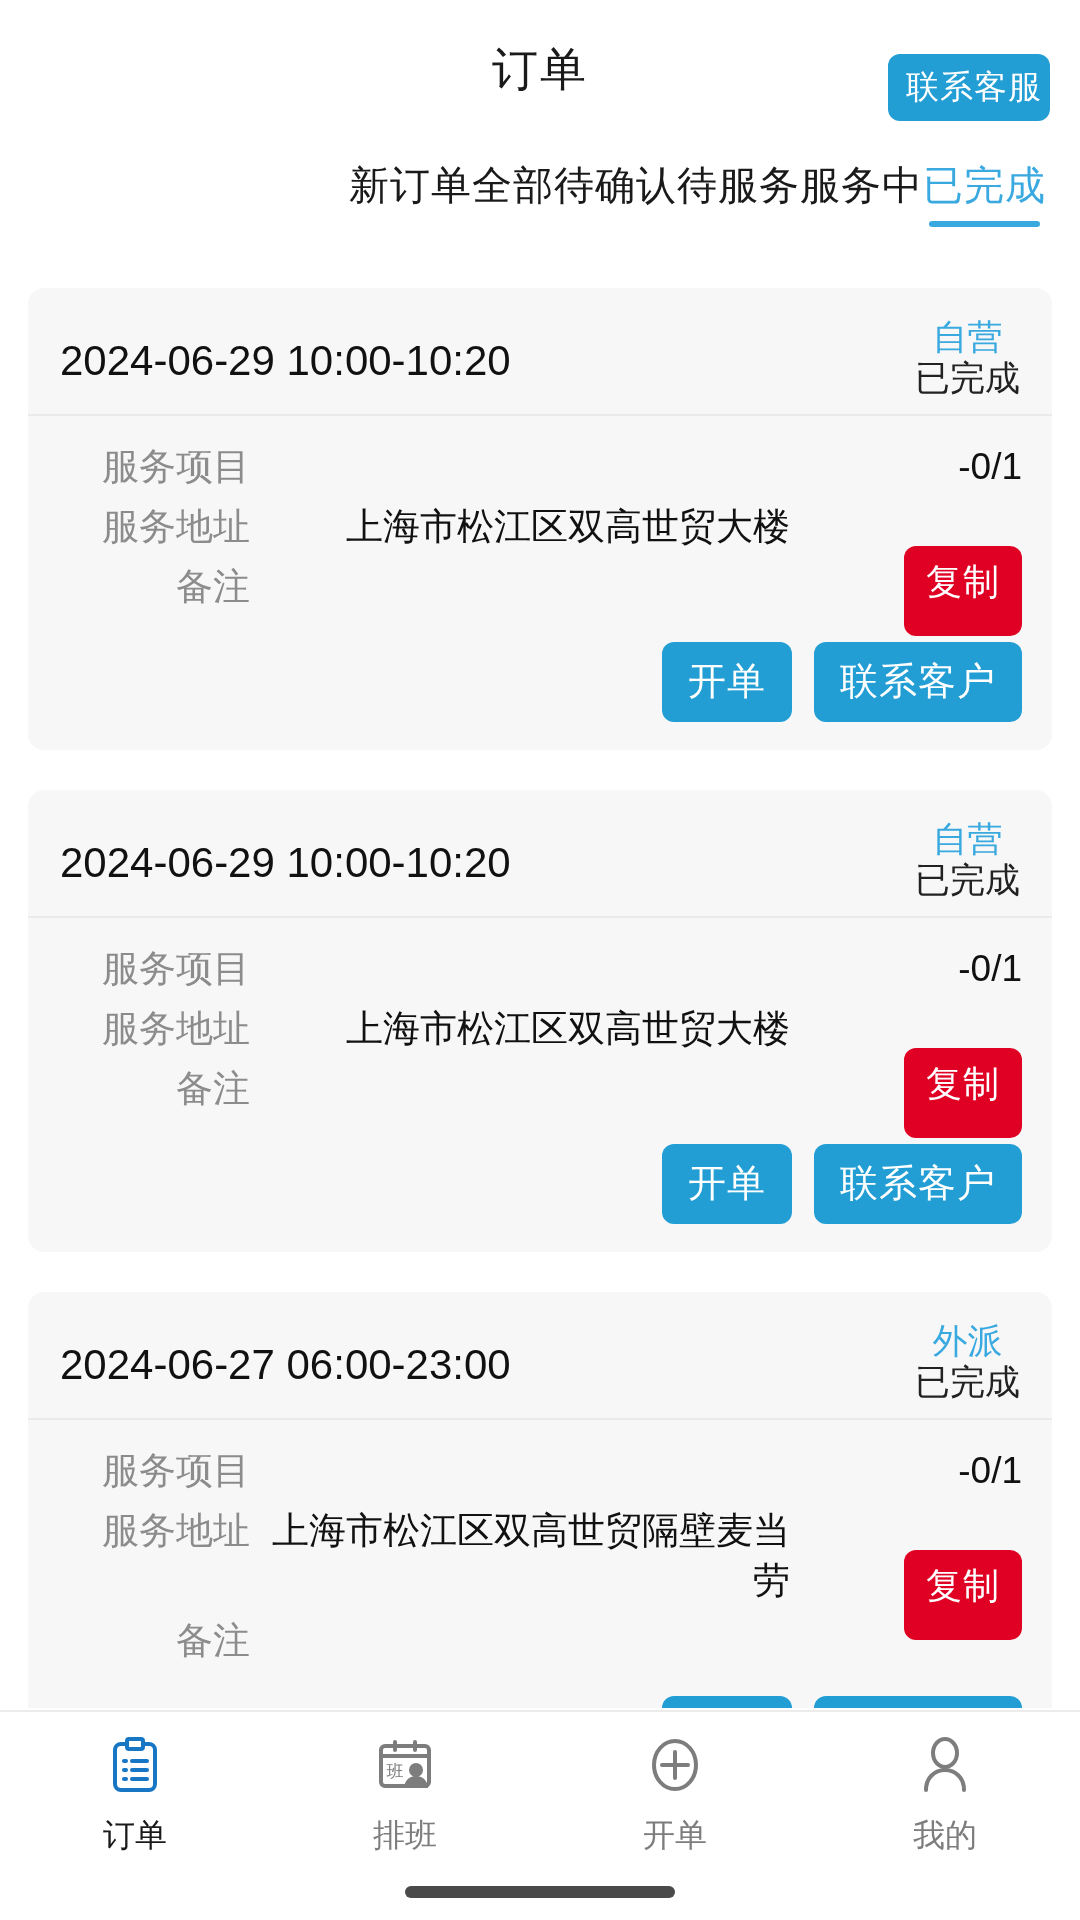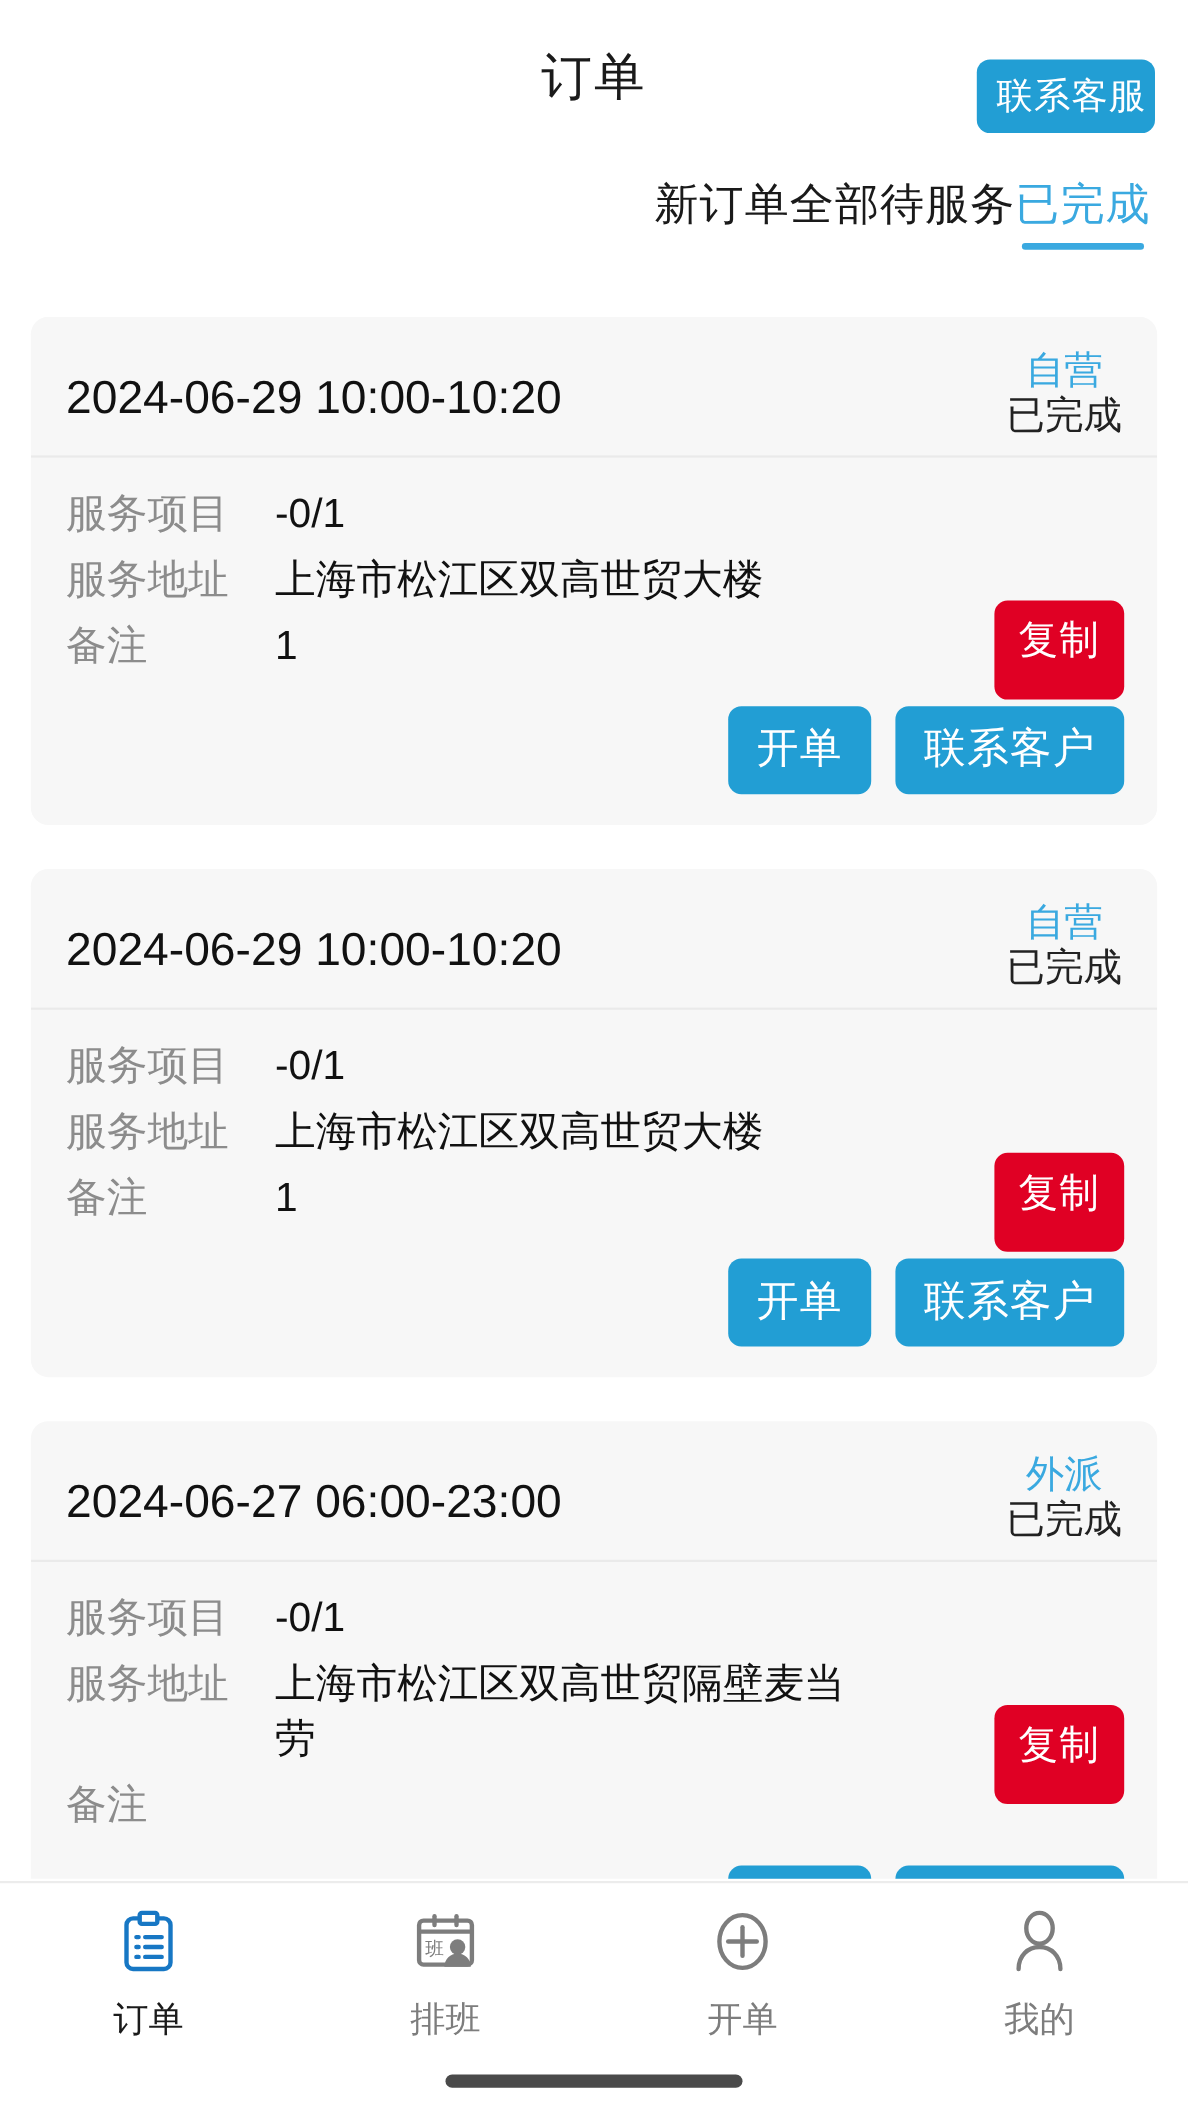--- a/index.html
+++ b/index.html
@@ -83,20 +83,21 @@
   .tag-type{ font-size:35px; color:#3aa9e0; display:block; }
   .tag-status{ font-size:35px; color:#222222; display:block; }
 
   .card-body{
     position:relative;
     padding:26px 30px 28px 32px;
   }
   .row{
     display:flex; align-items:flex-start;
     margin-bottom:10px;
+    text-align:right;
   }
   .row-label{
     font-size:37px; color:#8c8c8c;
     width:190px; flex:0 0 190px;
     line-height:1.35;
   }
   .row-value{
     font-size:37px; color:#111111;
     line-height:1.35;
     flex:1 1 auto;
@@ -164,21 +165,23 @@
 <body>
 
 <div class="header">
   <div class="header-title">订单</div>
   <button class="support-btn">联系客服</button>
 </div>
 
 <div class="tabs">
   <div class="tab">新订单</div>
   <div class="tab">全部</div>
+  <div class="tab">待确认</div>
   <div class="tab">待服务</div>
+  <div class="tab">服务中</div>
   <div class="tab active">已完成</div>
 </div>
 
 <div class="list">
 
   <div class="card">
     <div class="card-head">
       <div class="card-date">2024-06-29 10:00-10:20</div>
       <div class="card-tags">
         <span class="tag-type">自营</span>

